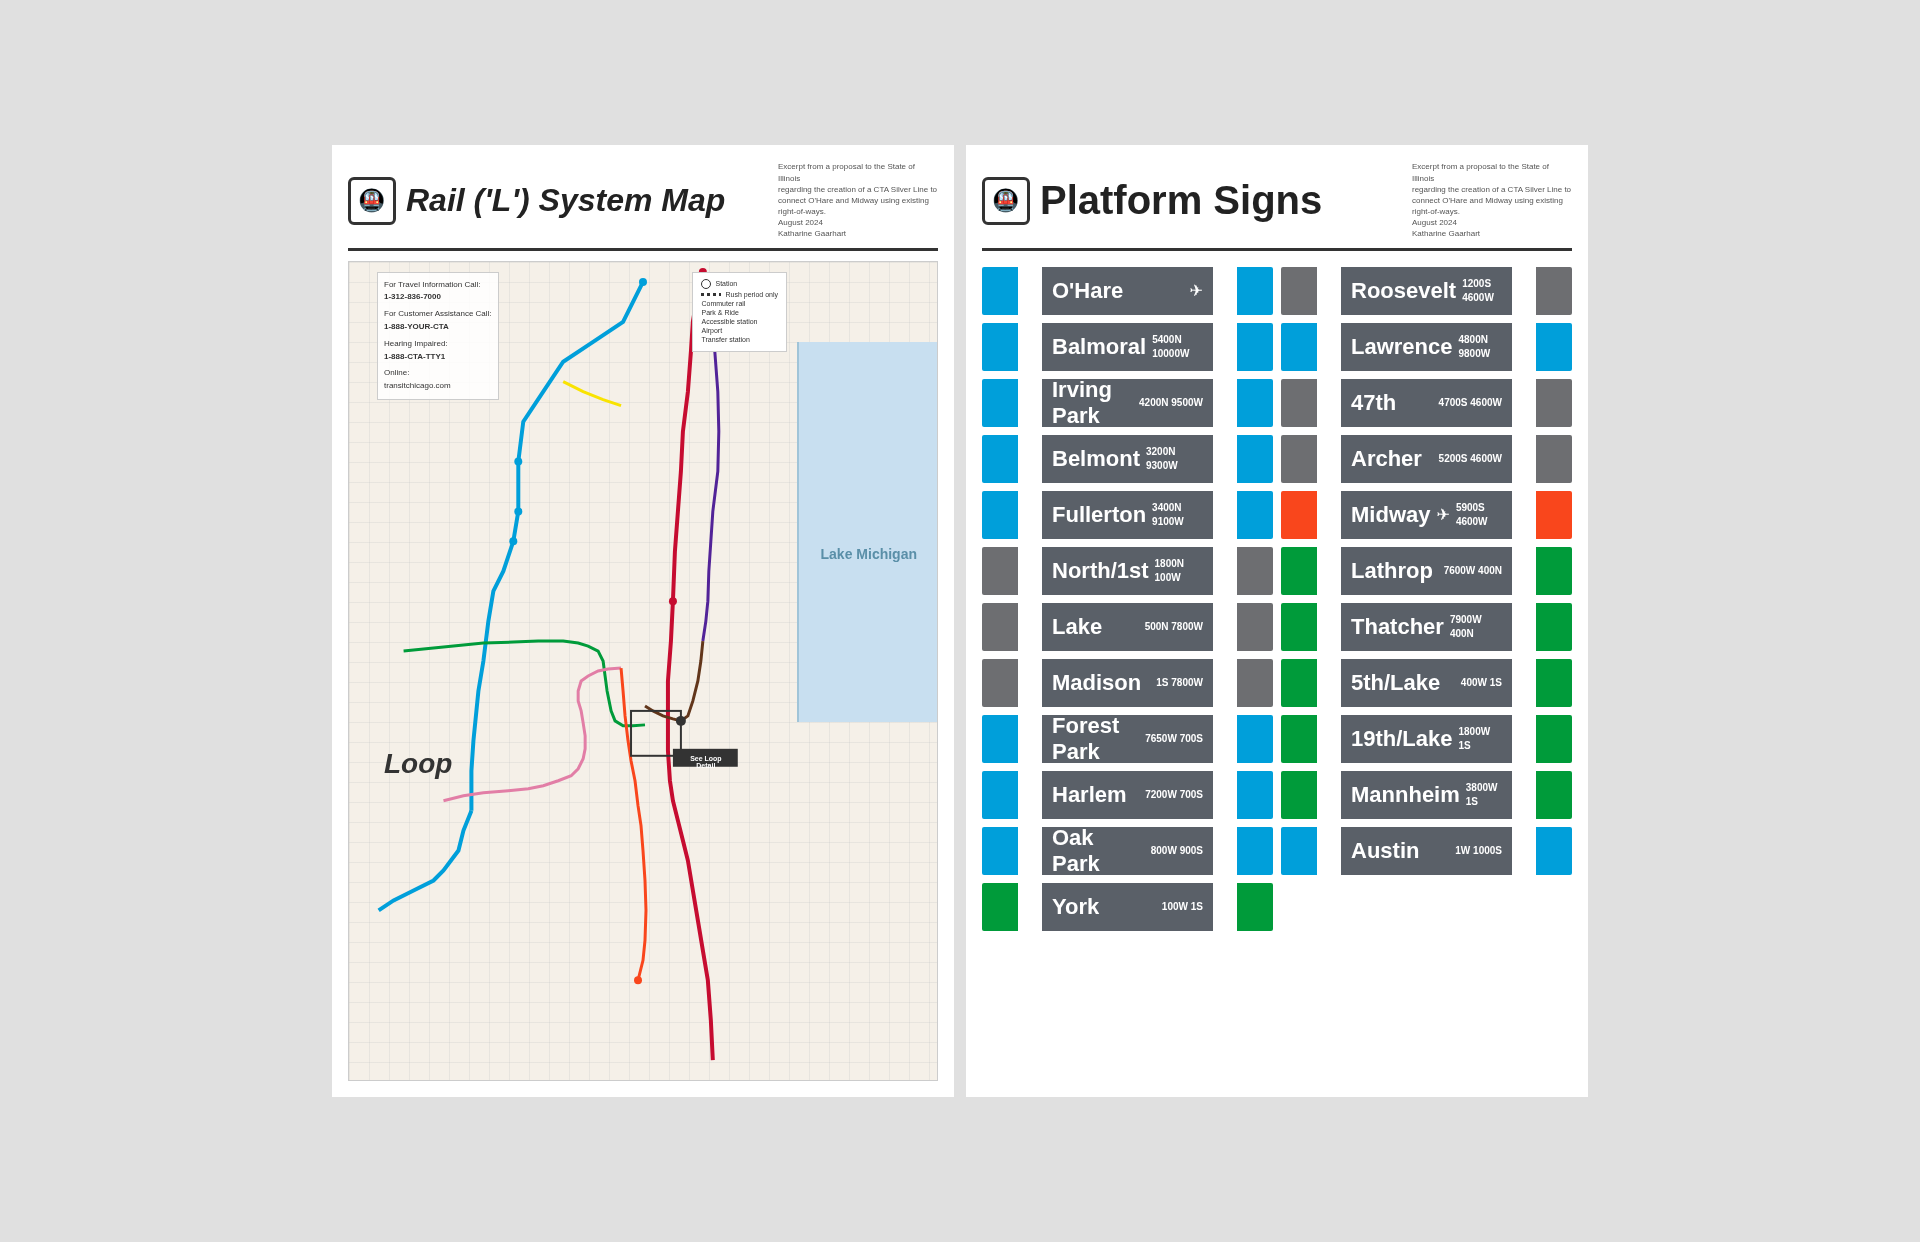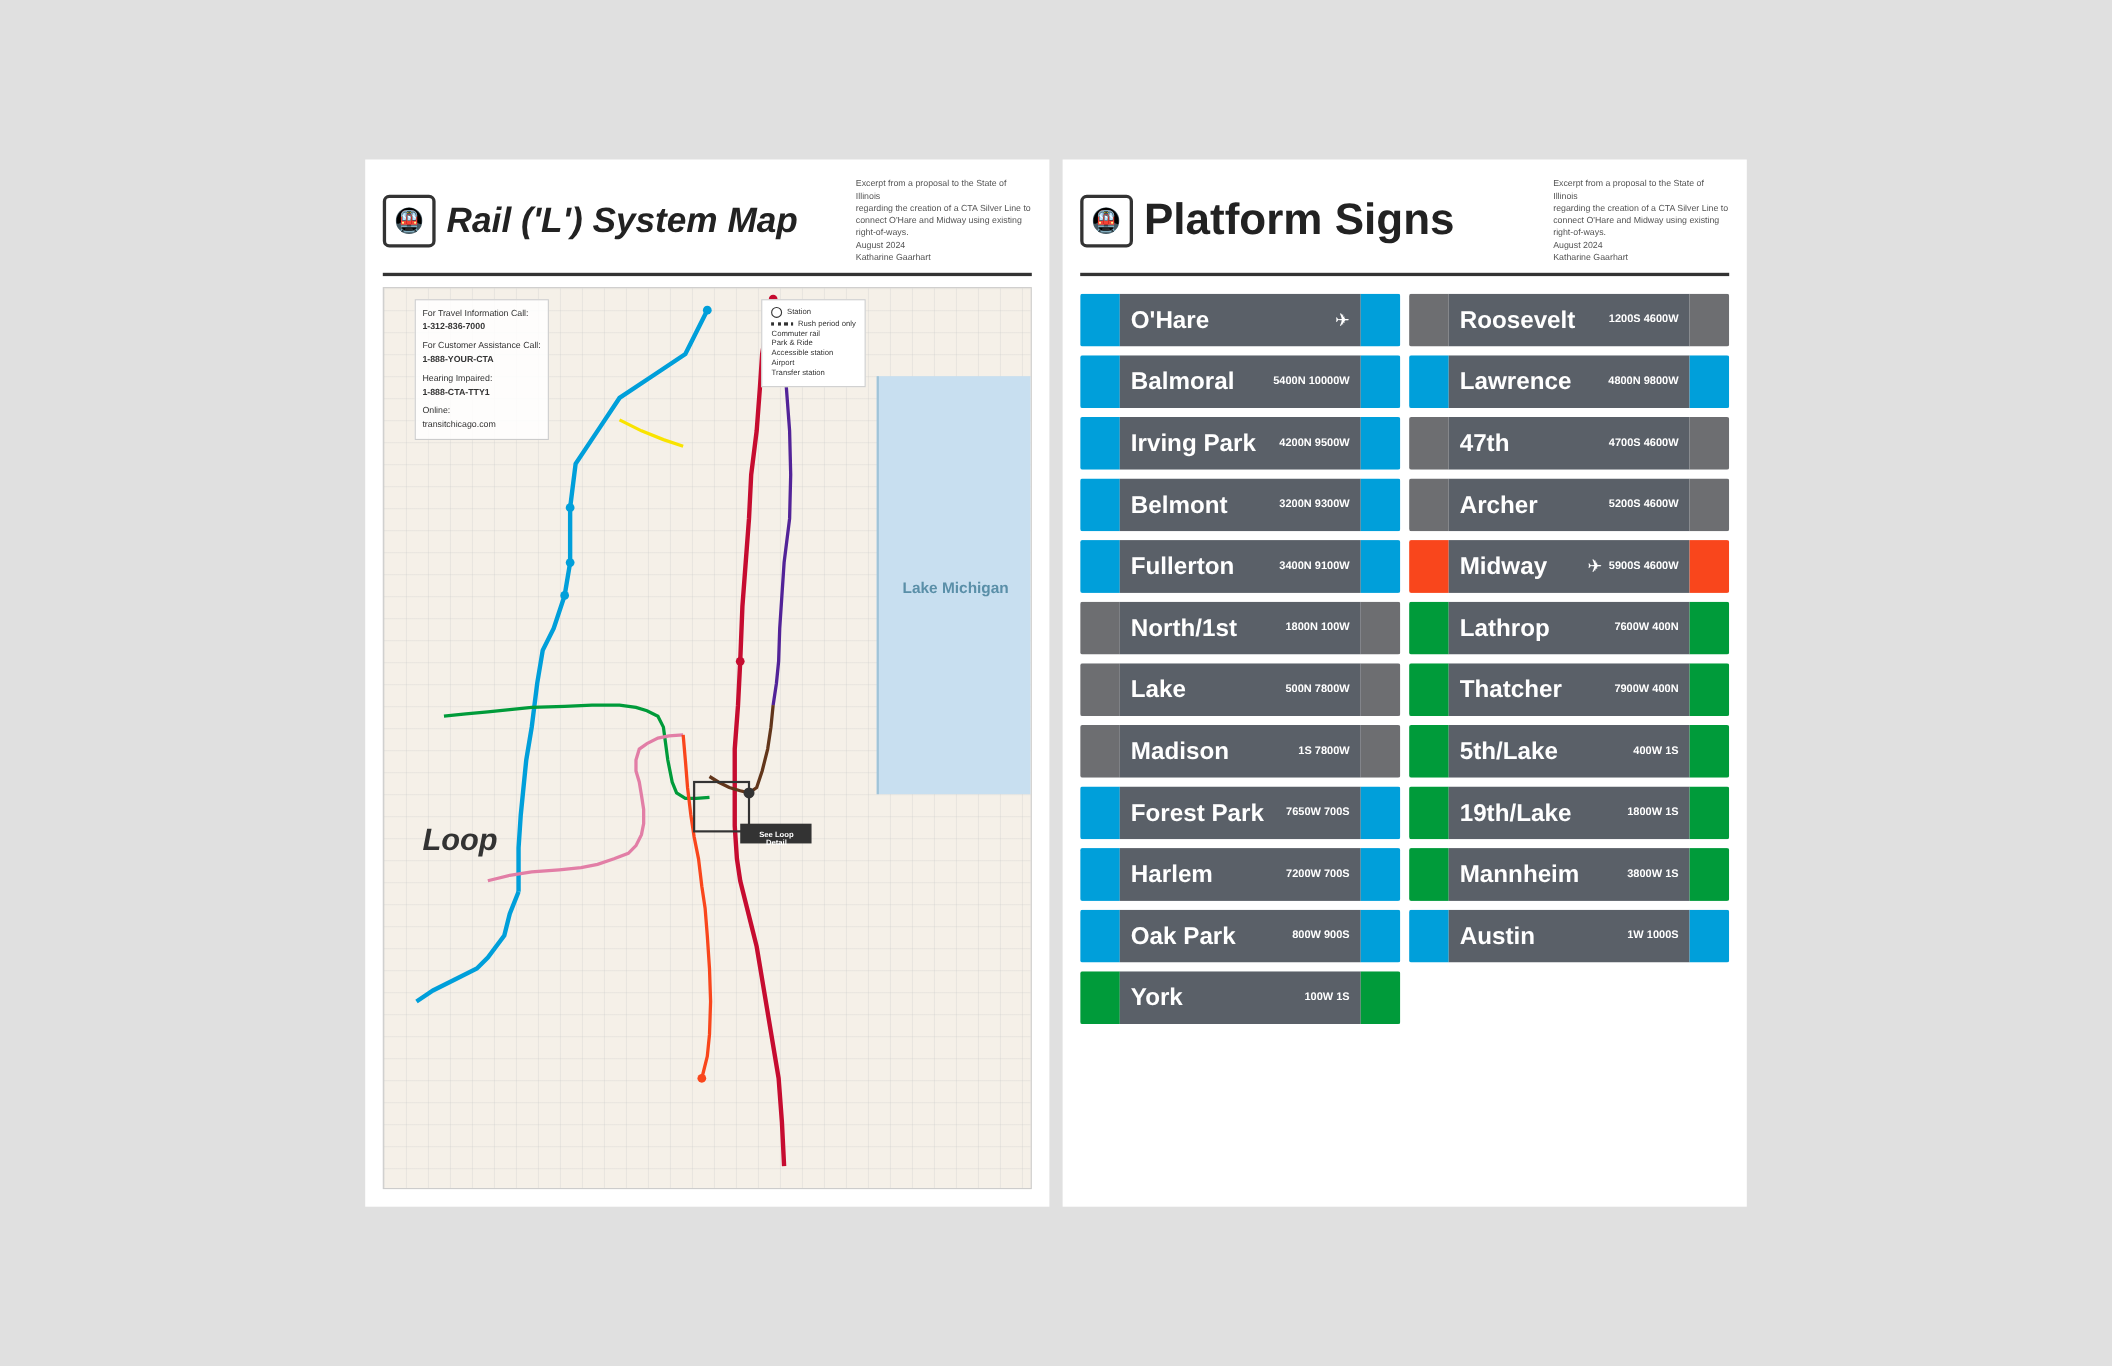--- a/index.html
+++ b/index.html
@@ -74,21 +74,21 @@
       right: 0;
       top: 80px;
       width: 140px;
       height: 380px;
       background: #c8dff0;
       border-left: 2px solid #a0c4d8;
     }
     .lake-label {
       position: absolute;
       right: 20px;
-      top: 184px;
+      top: 204px;
       font-size: 14px;
       font-weight: bold;
       color: #5a8fa8;
       transform: rotate(0deg);
     }
     
     .grid-overlay {
       position: absolute;
       top: 0; left: 0; right: 0; bottom: 0;
       background-image:
@@ -182,20 +182,21 @@
       display: grid;
       grid-template-columns: 1fr 1fr;
       gap: 8px;
     }
     .sign-row {
       display: flex;
       align-items: stretch;
       height: 48px;
       border-radius: 2px;
       overflow: hidden;
+      gap: 24px;
     }
     .sign-color-bar {
       width: 36px;
       flex-shrink: 0;
     }
     .sign-main {
       flex: 1;
       background: #5a6068;
       display: flex;
       align-items: center;

